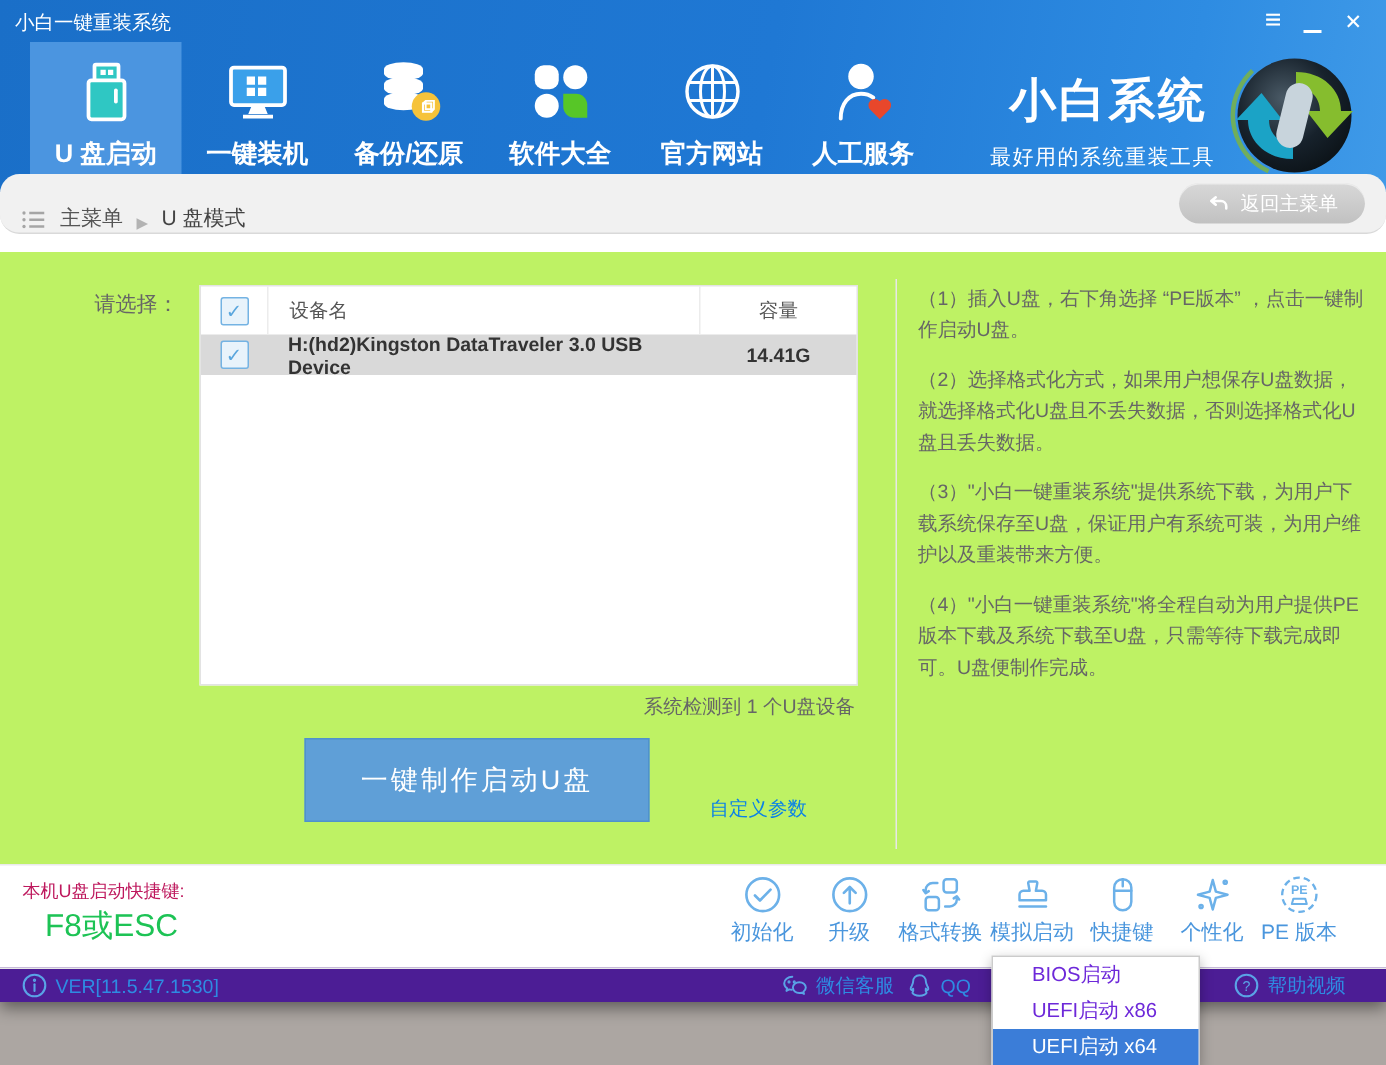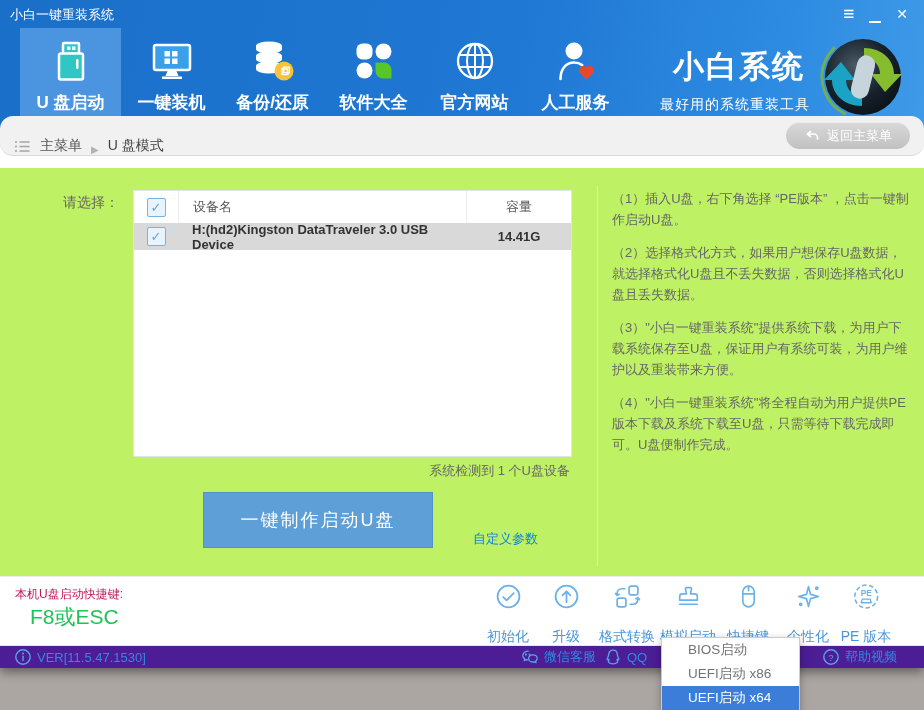--- a/index.html
+++ b/index.html
@@ -57,31 +57,31 @@
     font-family:"Liberation Sans","DejaVu Sans",sans-serif;}
   .customlink{position:absolute;left:443px;top:362px;color:#0b82e6;font-size:13px;cursor:pointer;margin-left:30px;}
   .vdivider{position:absolute;left:597px;top:18px;height:380px;width:1px;background:#e7e7e7;}
   .instructions{position:absolute;left:612px;top:20px;width:298px;font-size:13px;color:#666;line-height:21px;}
   .instructions p{margin:0 0 12px 0;}
   
   .hr{position:absolute;top:576px;left:0;right:0;height:1px;background:#eaeaea;}
   .hotkeylabel{position:absolute;left:15px;top:586px;font-size:12px;color:#be185d;}
   .hotkeyvalue{position:absolute;left:30px;top:603px;font-size:21px;color:#1dc355;}
   .tool{position:absolute;top:583px;transform:translateX(-50%);display:flex;flex-direction:column;
-    align-items:center;gap:18px;color:#4a96dd;font-size:14px;cursor:pointer;white-space:nowrap;}
+    align-items:center;gap:3px;color:#4a96dd;font-size:14px;cursor:pointer;white-space:nowrap;}
   .toolicon{width:27px;height:27px;color:#6cb1e9;}
   
   .statusbar{position:absolute;top:645px;left:0;right:0;height:22px;background:#4c1d95;
     border-top:1px solid #e8e8e8;font-size:13px;color:#2e8be2;text-align:right;}
   .sb-item{position:absolute;top:0;height:22px;display:flex;align-items:center;gap:5px;cursor:pointer;}
   .sb-icon{width:18px;height:18px;color:#5aa3e6;}
   
   .bootmenu{position:absolute;left:661px;top:637px;width:137px;background:#fff;
     border:1px solid #cbcbcb;box-shadow:0 3px 8px rgba(0,0,0,.3);z-index:99;}
-  .bm-item{height:24px;line-height:24px;padding-left:26px;font-size:13.5px;color:#737373;cursor:pointer;}
+  .bm-item{height:24px;line-height:24px;padding-left:26px;font-size:13.5px;color:#6d28d9;cursor:pointer;}
   .bm-item.selected{background:#3b7dd8;color:#fff;}
   svg{display:block;}
 </style>
 </head>
 <body>
 
 <div class="window">
 
   <div class="topbar">
     <span class="apptitle">小白一键重装系统</span>

